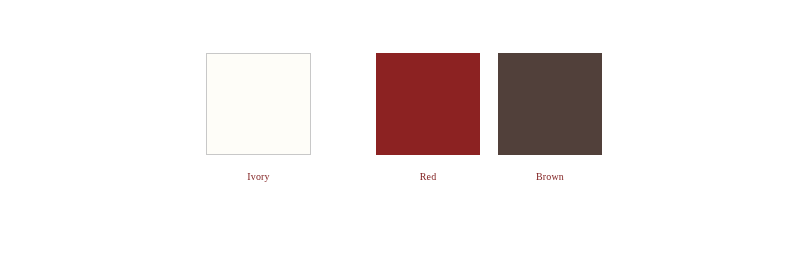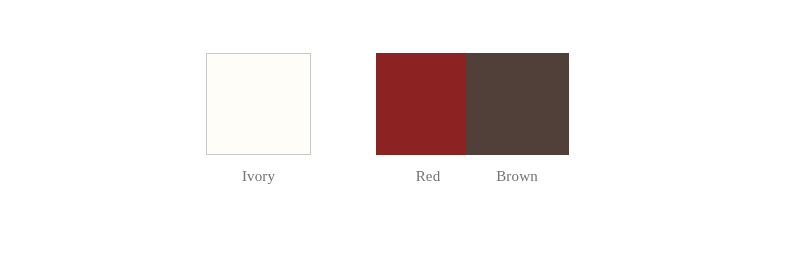--- a/index.html
+++ b/index.html
@@ -35,34 +35,34 @@
     width: 104px;
     height: 102px;
     border: 0 solid transparent;
   }
 
   .swatch-label {
     margin-top: 14px;
     width: 104px;
     text-align: center;
     font-family: "Liberation Serif", "DejaVu Serif", serif;
-    font-size: 15px;
+    font-size: 10px;
     line-height: 15px;
-    color: #737373;
+    color: #7f1d1d;
     letter-spacing: 0.15px;
     white-space: nowrap;
   }
 
   
   #group-ivory { left: 206px; }
   #group-ivory .swatch-chip { width: 105px; }
   #group-ivory .swatch-label { width: 105px; }
 
   #group-red   { left: 348px; padding-left: 28px; }
-  #group-brown { left: 465px; }
+  #group-brown { left: 498px; }
 </style>
 </head>
 <body style="background-color: rgb(255, 255, 255);">
 
 <div id="canvas" style="background-color: rgb(255, 255, 255);">
 
   <div class="swatch-group" id="group-ivory">
     <div class="swatch-chip" style="background-color: rgb(254, 253, 248); border: 1px solid rgb(200, 200, 200);"></div>
     <div class="swatch-label">Ivory</div>
   </div>

